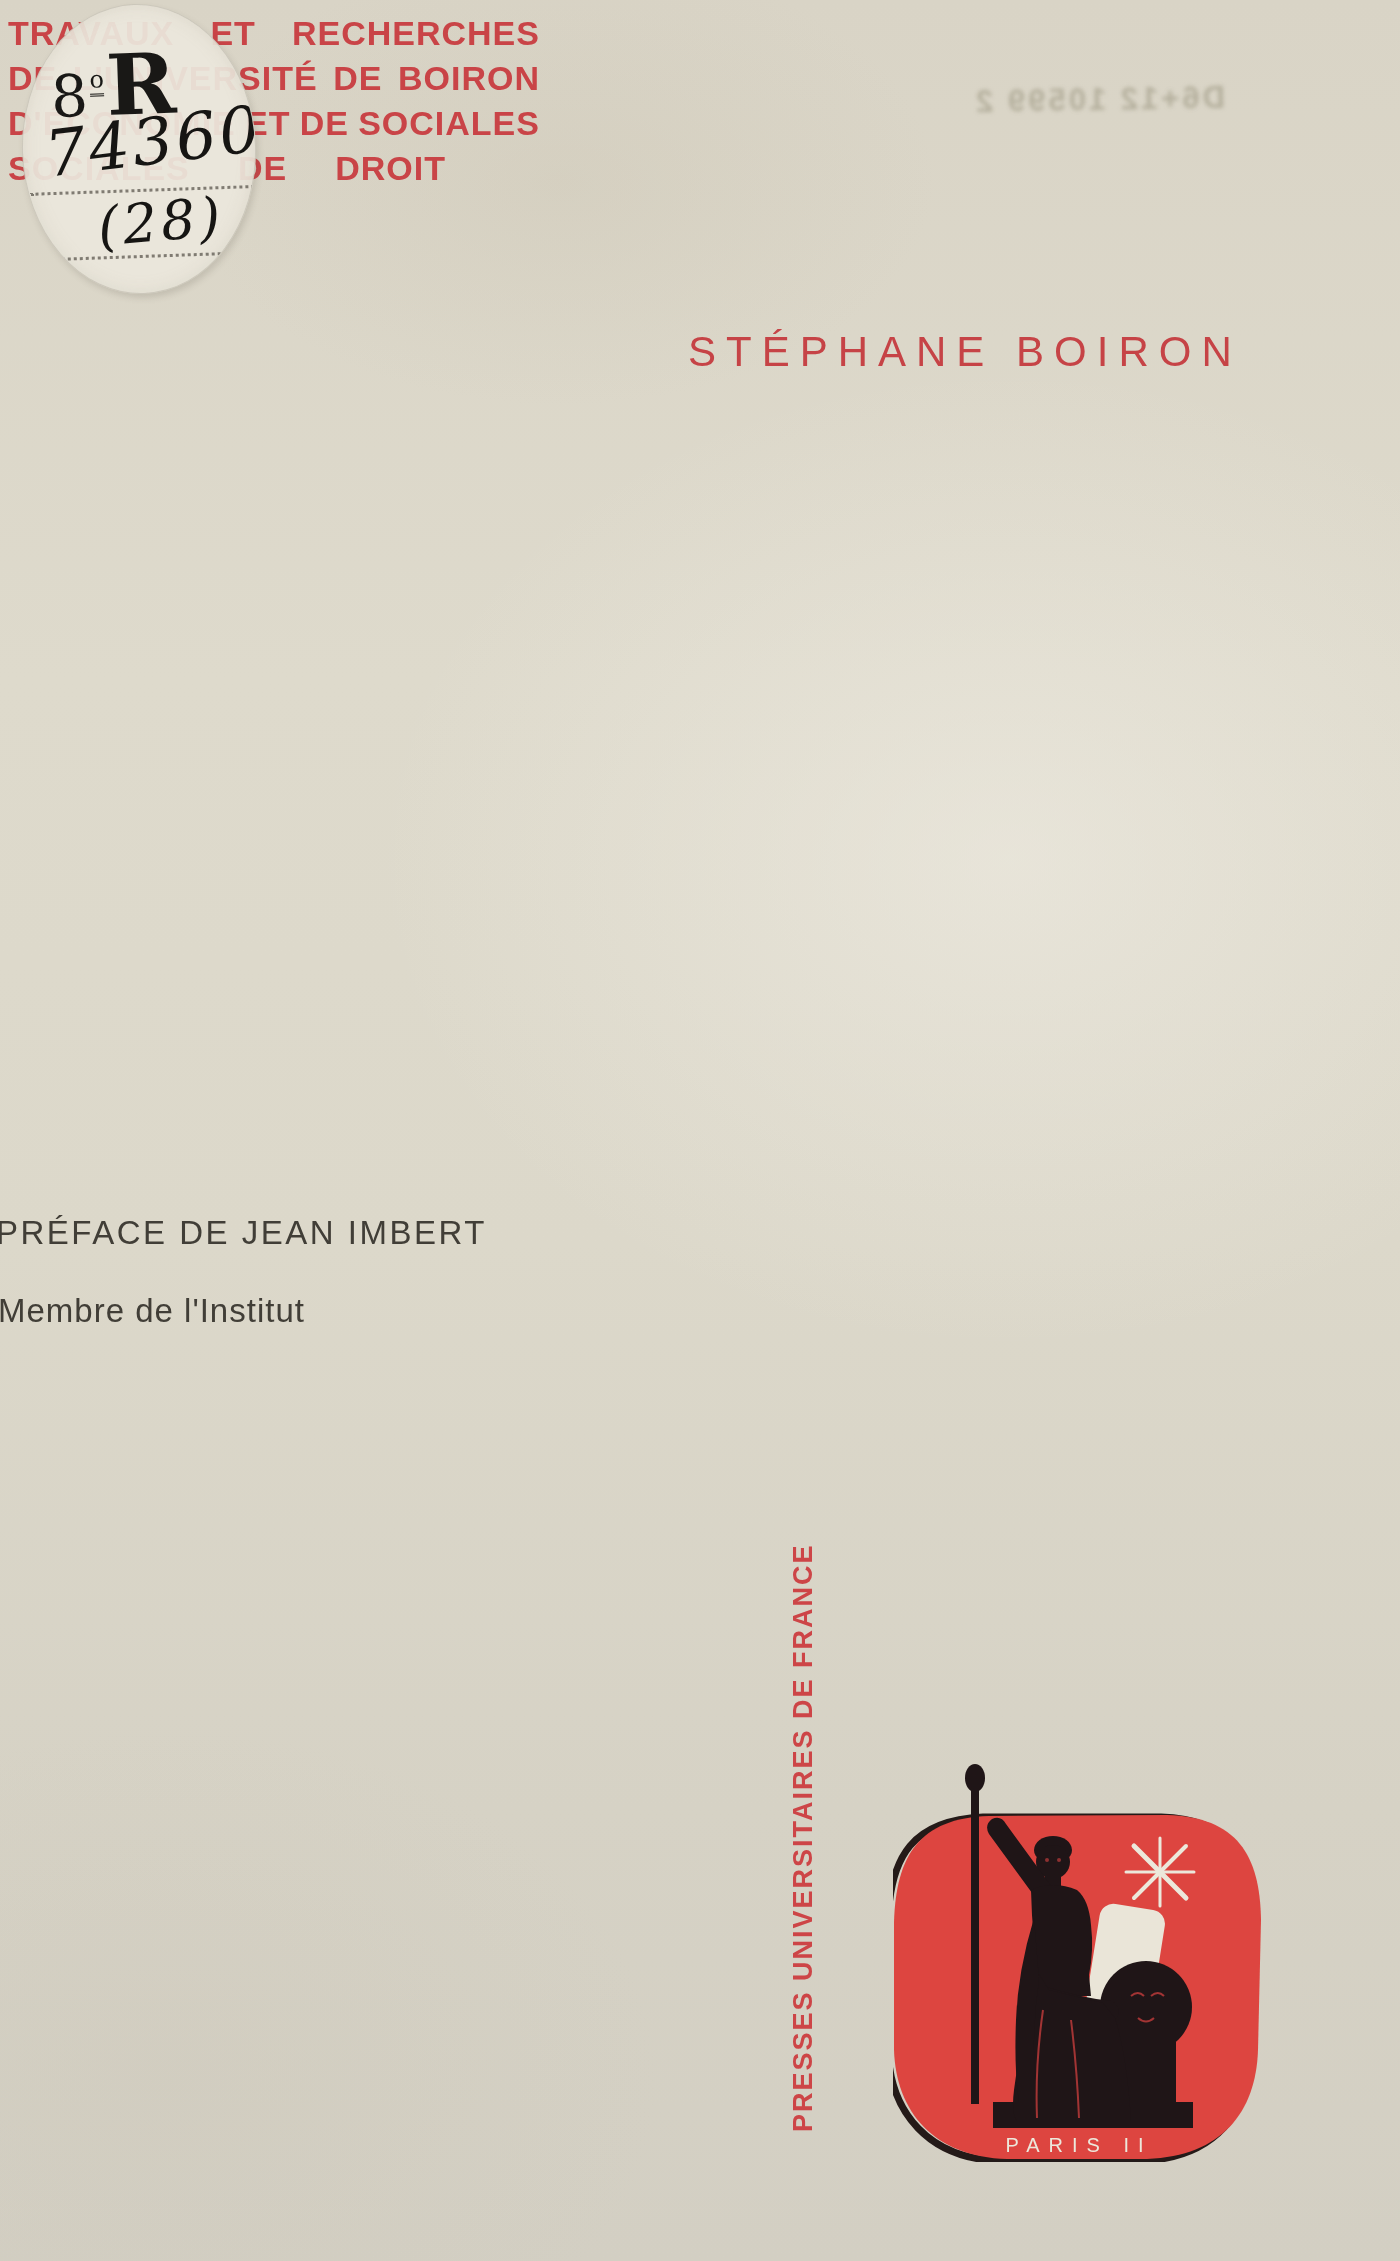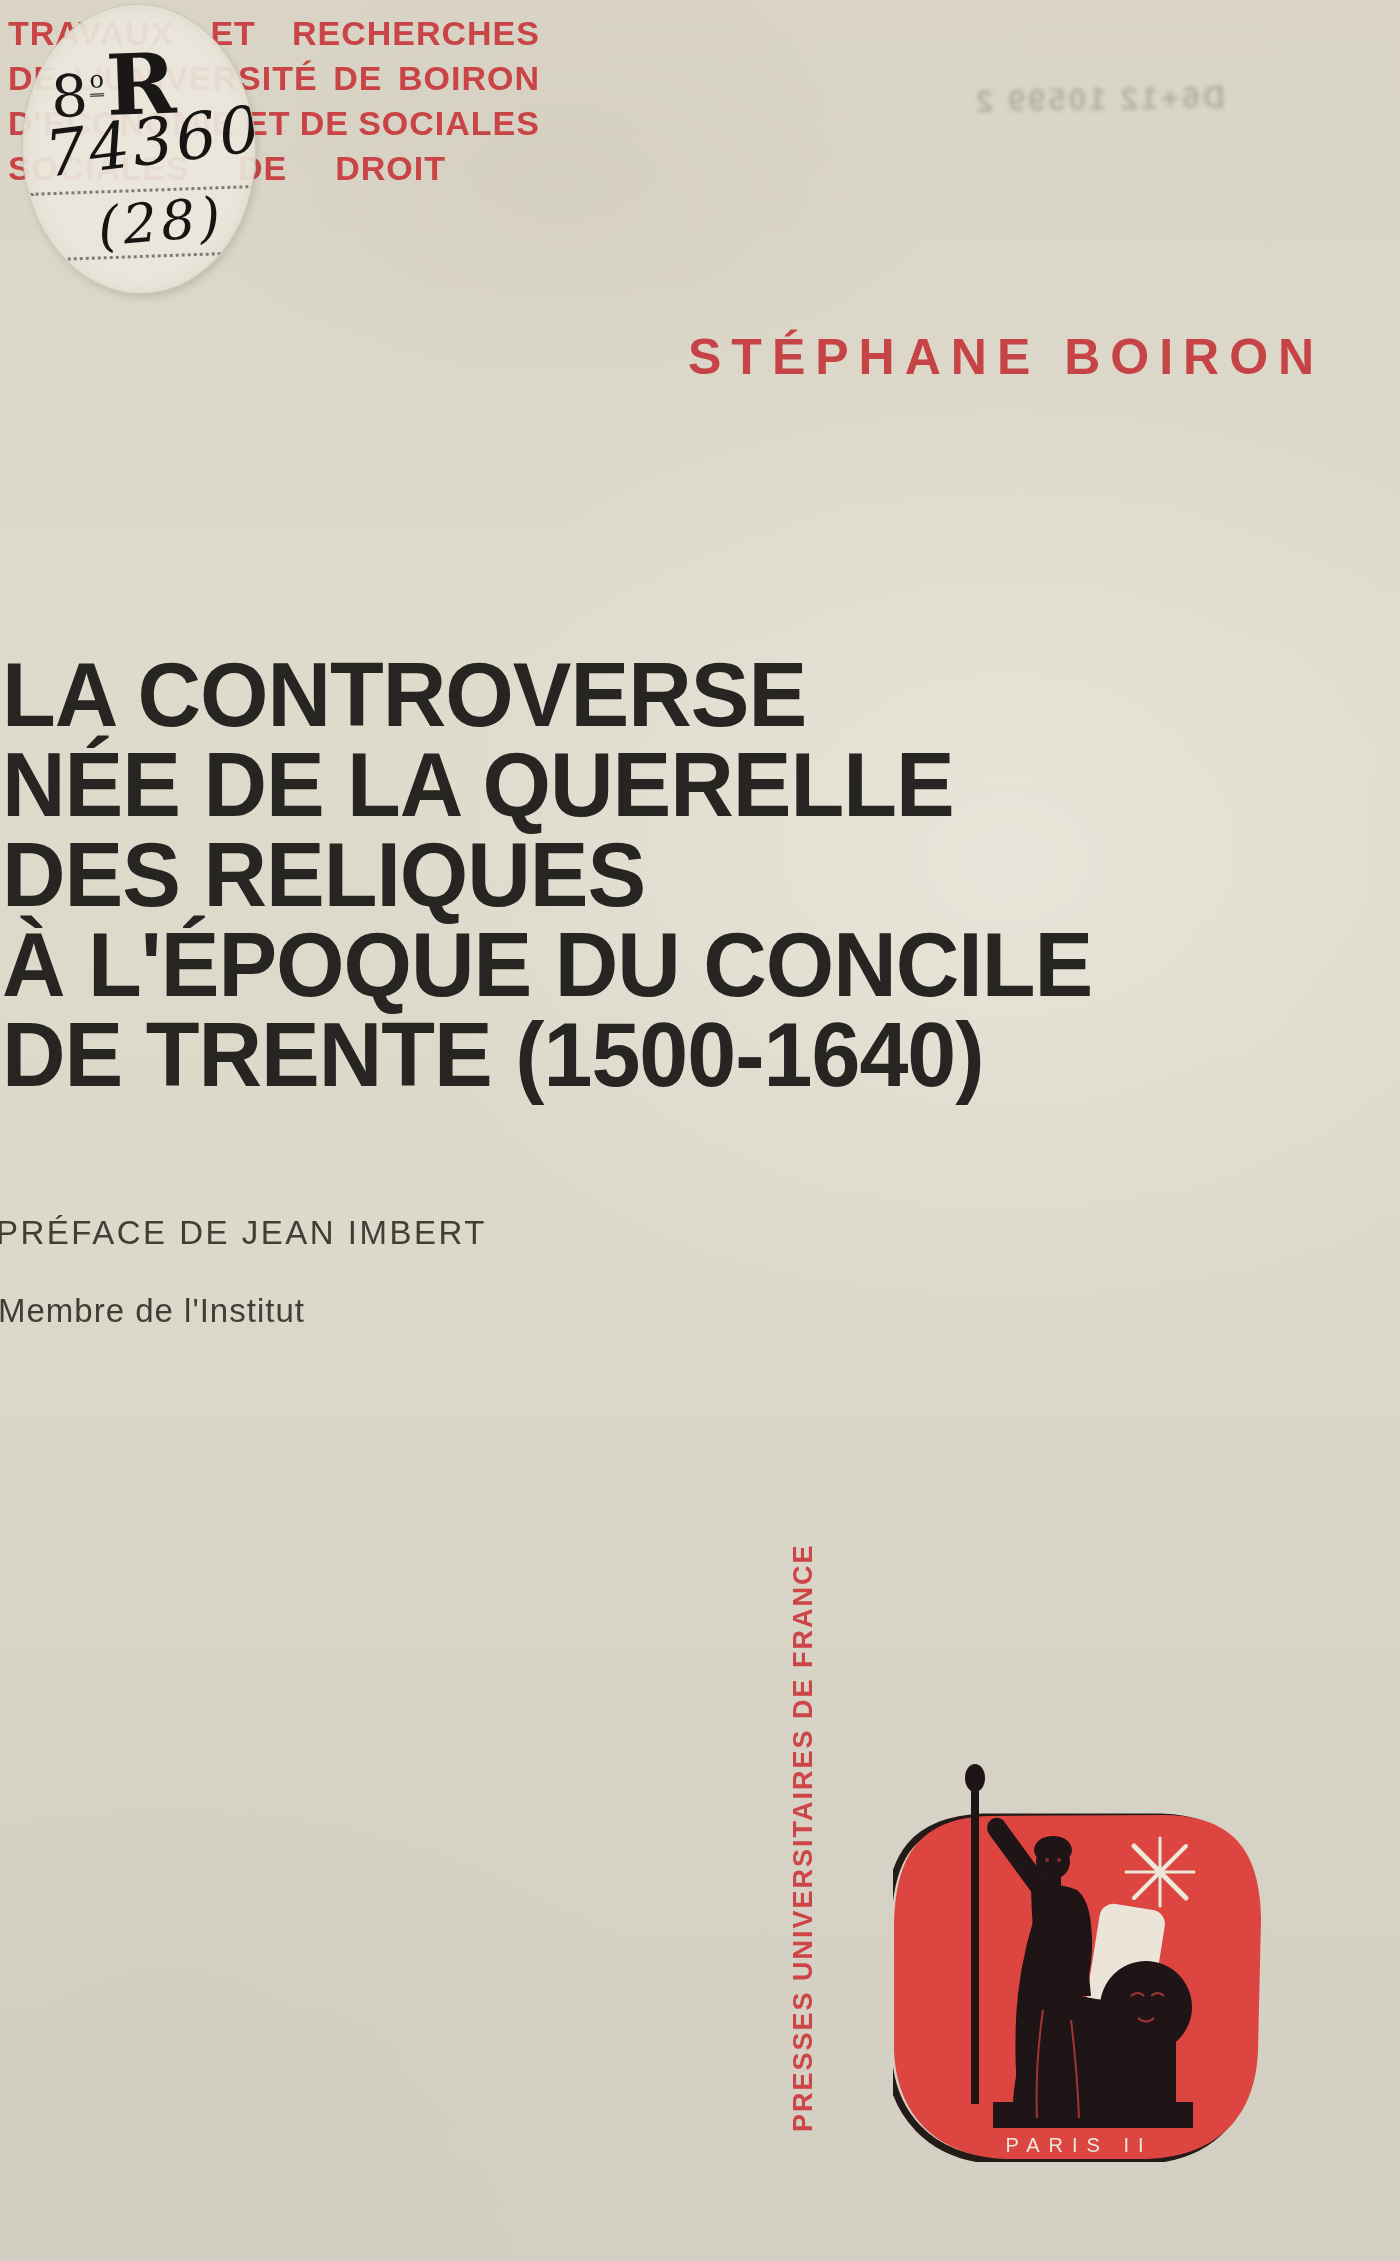--- a/index.html
+++ b/index.html
@@ -49,21 +49,21 @@
     position:absolute;left:965px;top:82px;width:260px;
     font-size:31px;font-weight:700;letter-spacing:3px;
     color:rgba(118,114,88,.38);
     transform:scaleX(-1) rotate(1deg);
     filter:blur(2px);
     z-index:1;
   }
   
   .author{
     position:absolute;left:688px;top:328px;
-    font-size:50px;font-weight:700;letter-spacing:10px;
+    font-size:42px;font-weight:400;letter-spacing:10px;
     color:#c64346;white-space:nowrap;
   }
   
   .title-block{position:absolute;left:2px;top:648px;}
   .title-line{
     height:90px;line-height:90px;
     font-size:88px;font-weight:700;letter-spacing:-1px;
     color:#272521;white-space:nowrap;
     transform:scaleY(1.04);transform-origin:left top;
   }
@@ -125,27 +125,20 @@
       <span class="call-8">8</span><span class="call-ord">o</span><span class="call-R">R</span>
     </div>
     <div class="hand hand-num">74360</div>
     <div class="hand hand-copy">(28)</div>
   </div>
 
   <div class="ghost-stamp">D6+12 10599 2</div>
 
   <div class="author">STÉPHANE BOIRON</div>
 
-  <div class="title-block">
-    <div class="title-line">LA CONTROVERSE</div>
-    <div class="title-line">NÉE DE LA QUERELLE</div>
-    <div class="title-line">DES RELIQUES</div>
-    <div class="title-line">À L'ÉPOQUE DU CONCILE</div>
-    <div class="title-line">DE TRENTE (1500-1640)</div>
-  </div>
 
   <div class="preface-1">PRÉFACE DE JEAN IMBERT</div>
   <div class="preface-2">Membre de l'Institut</div>
 
   <div class="publisher-vertical">PRESSES UNIVERSITAIRES DE FRANCE</div>
 
   <svg class="logo" viewBox="0 0 370 402">
 
     <path d="M -5,162 C -3,96 20,60 90,57 L 268,57 C 338,59 361,97 362,162 L 359,290 C 357,352 323,398 248,401 L 108,401 C 35,399 -3,352 -5,290 Z" fill="none" stroke="#241a18" stroke-width="7"></path>
 

